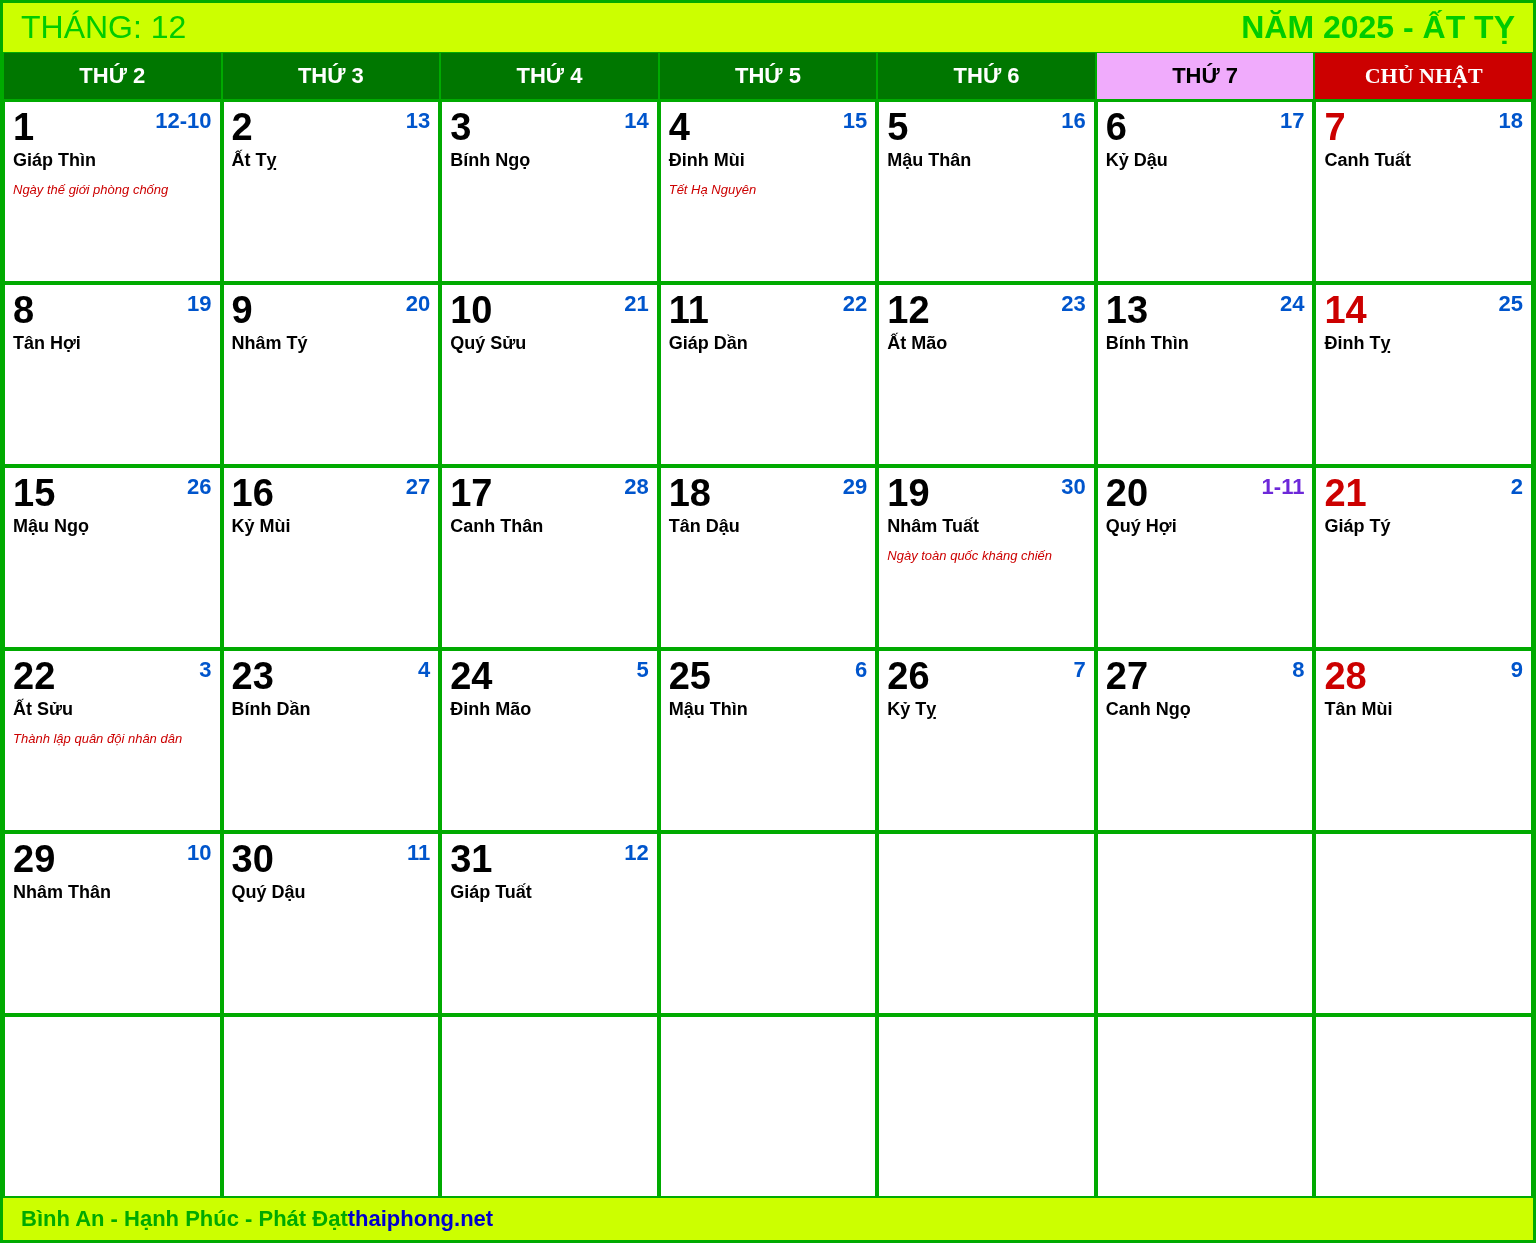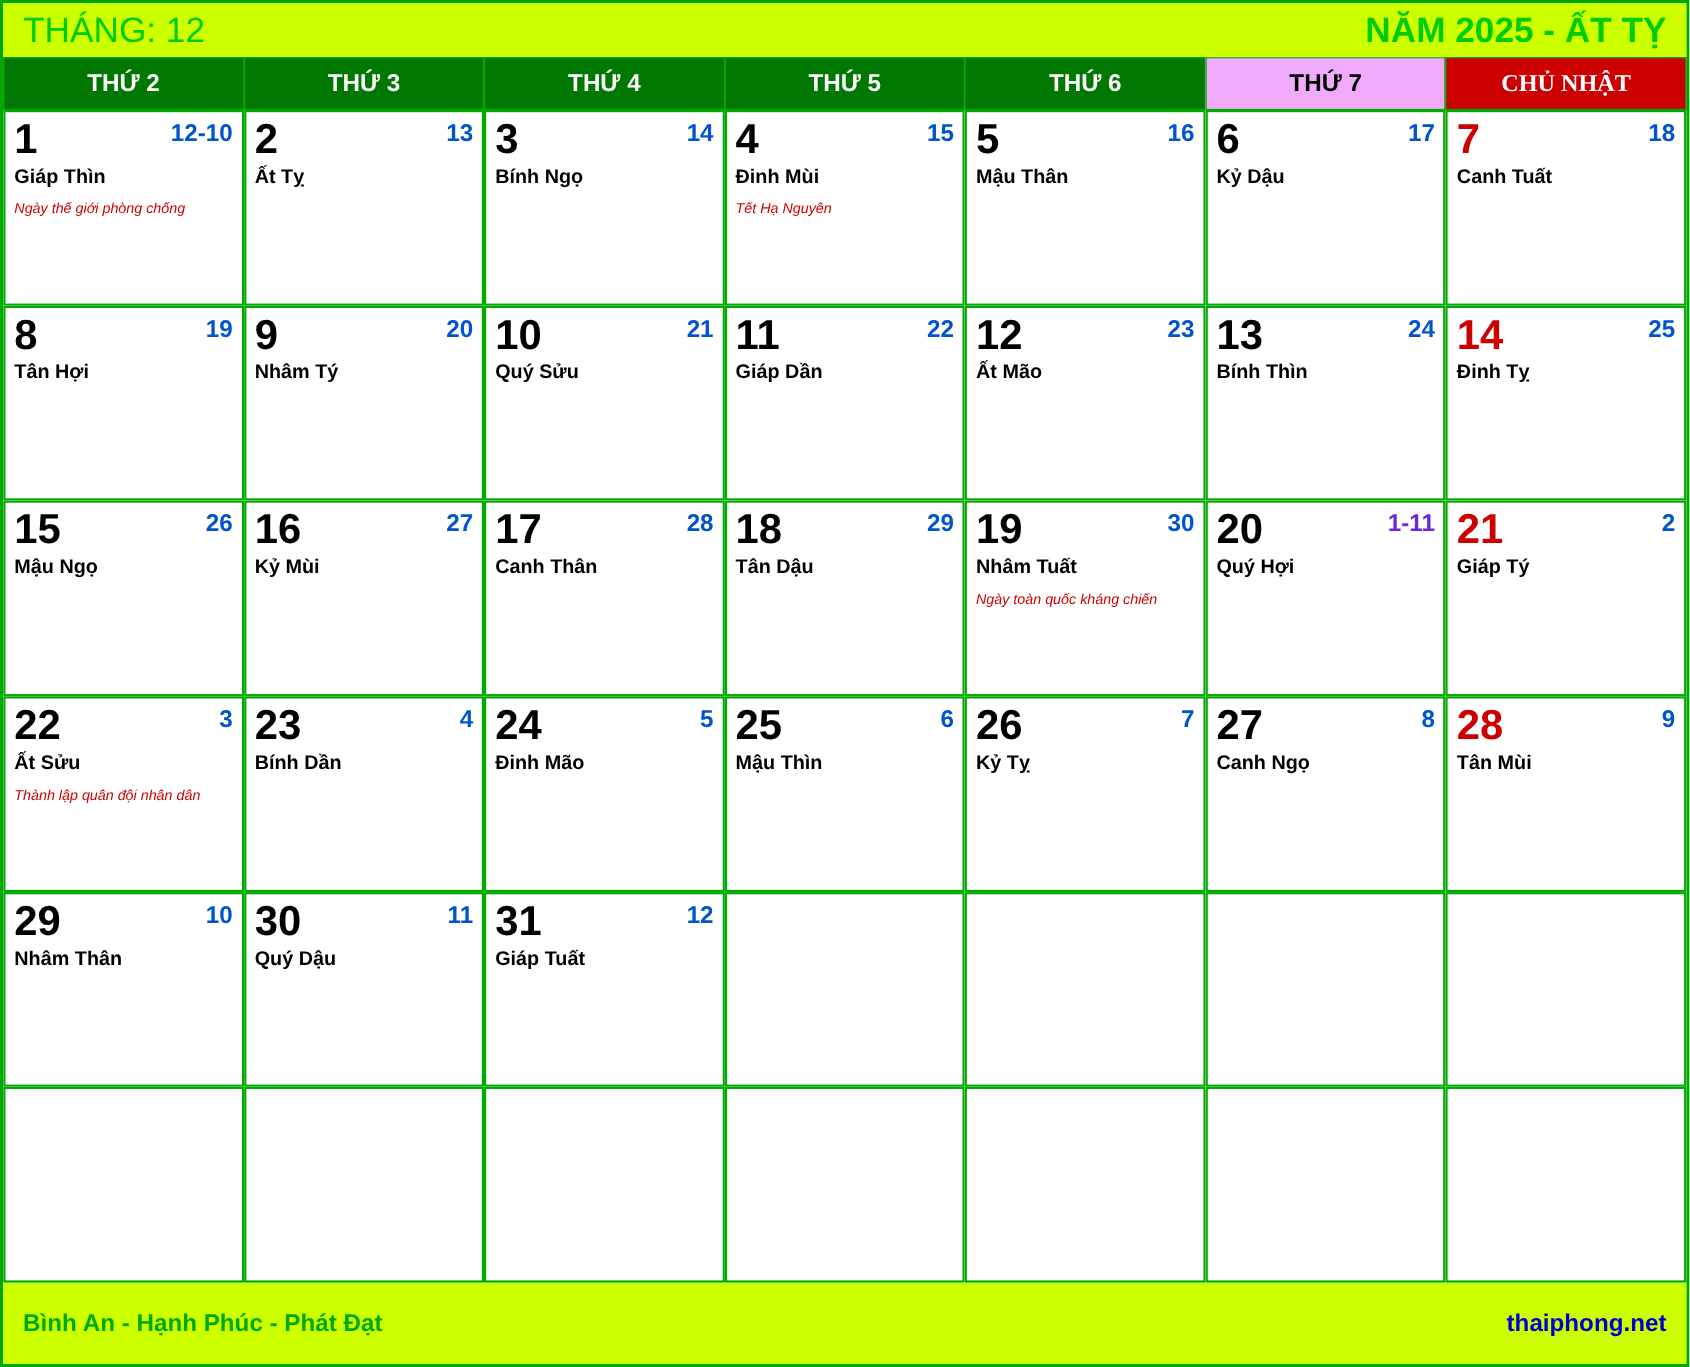--- a/index.html
+++ b/index.html
@@ -100,22 +100,21 @@
     }
     .note {
       font-size: 13px;
       color: #cc0000;
       font-style: italic;
       margin-top: 11px;
     }
     .bottom-bar {
       background: #ccff00;
       display: flex;
-      justify-content: space-between;
-      padding: 24px 18px;
+      padding: 8px 18px;
     }
     .bottom-bar .left {
       font-size: 22px;
       font-weight: 700;
       color: #00aa00;
     }
     .bottom-bar .right {
       font-size: 22px;
       font-weight: 700;
       color: #0000cc;

